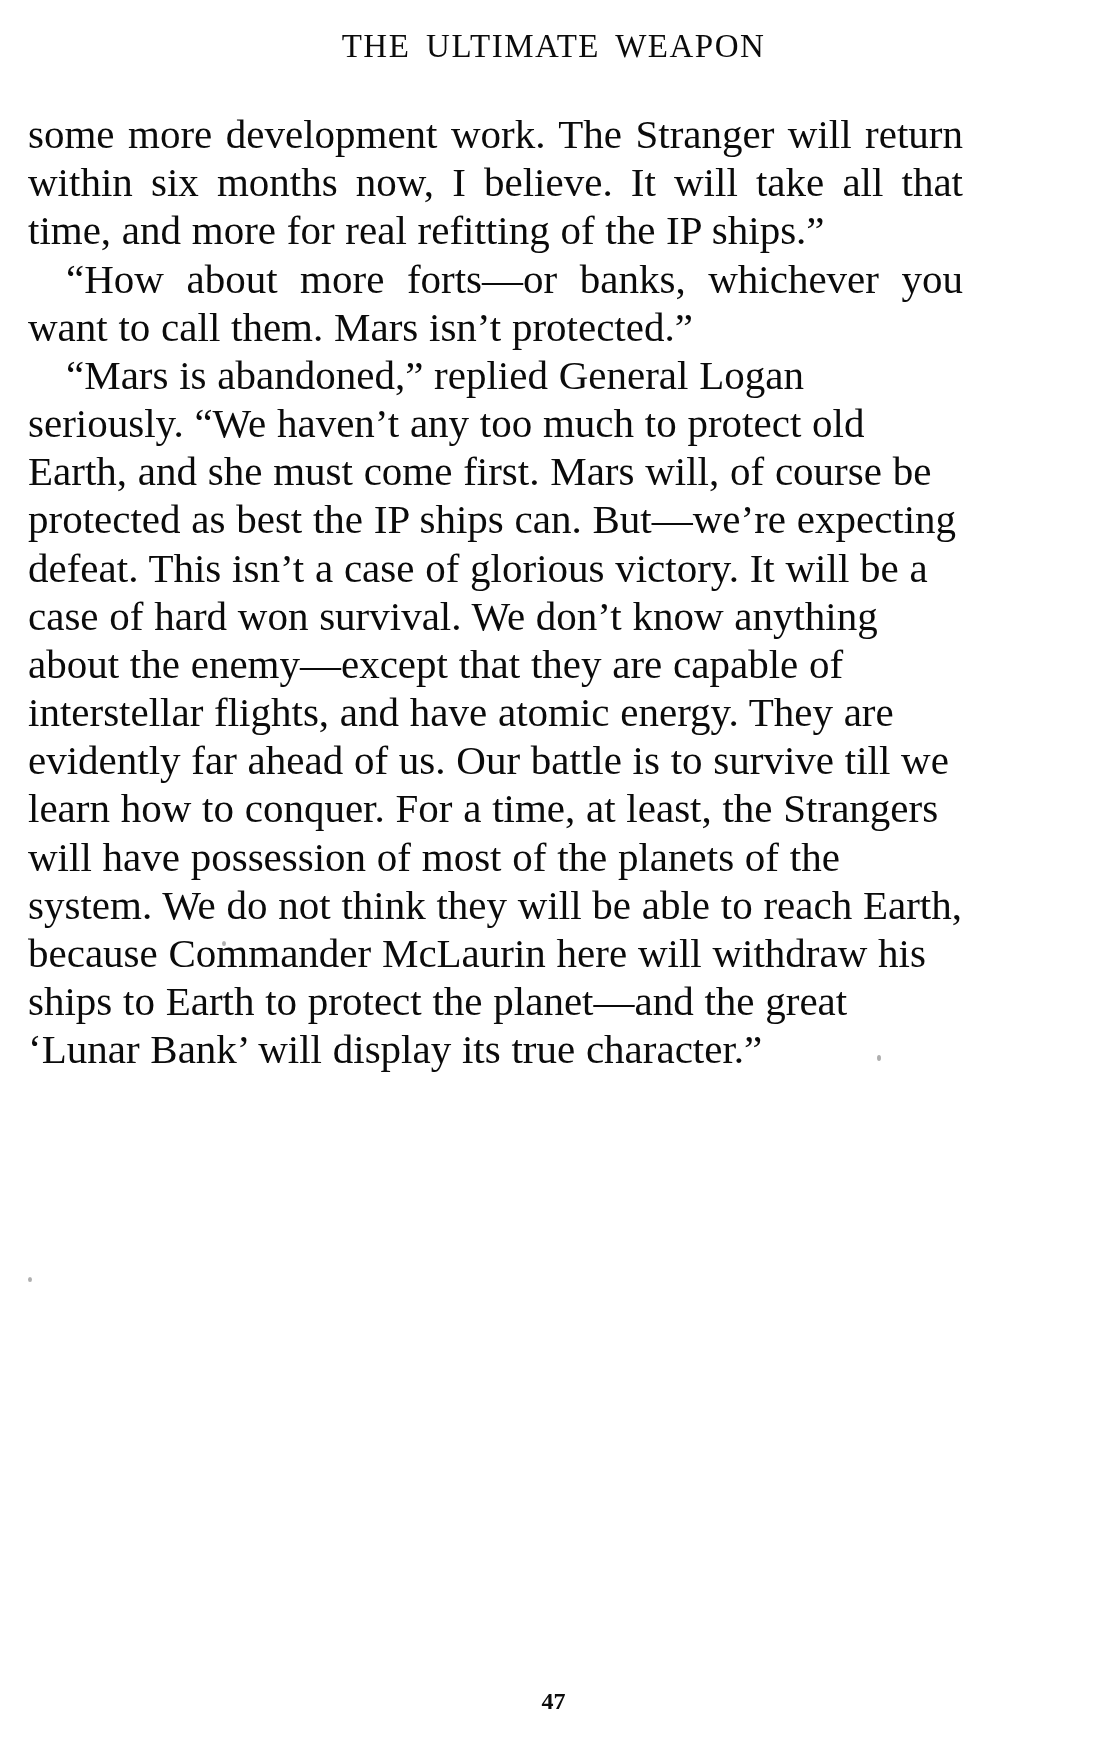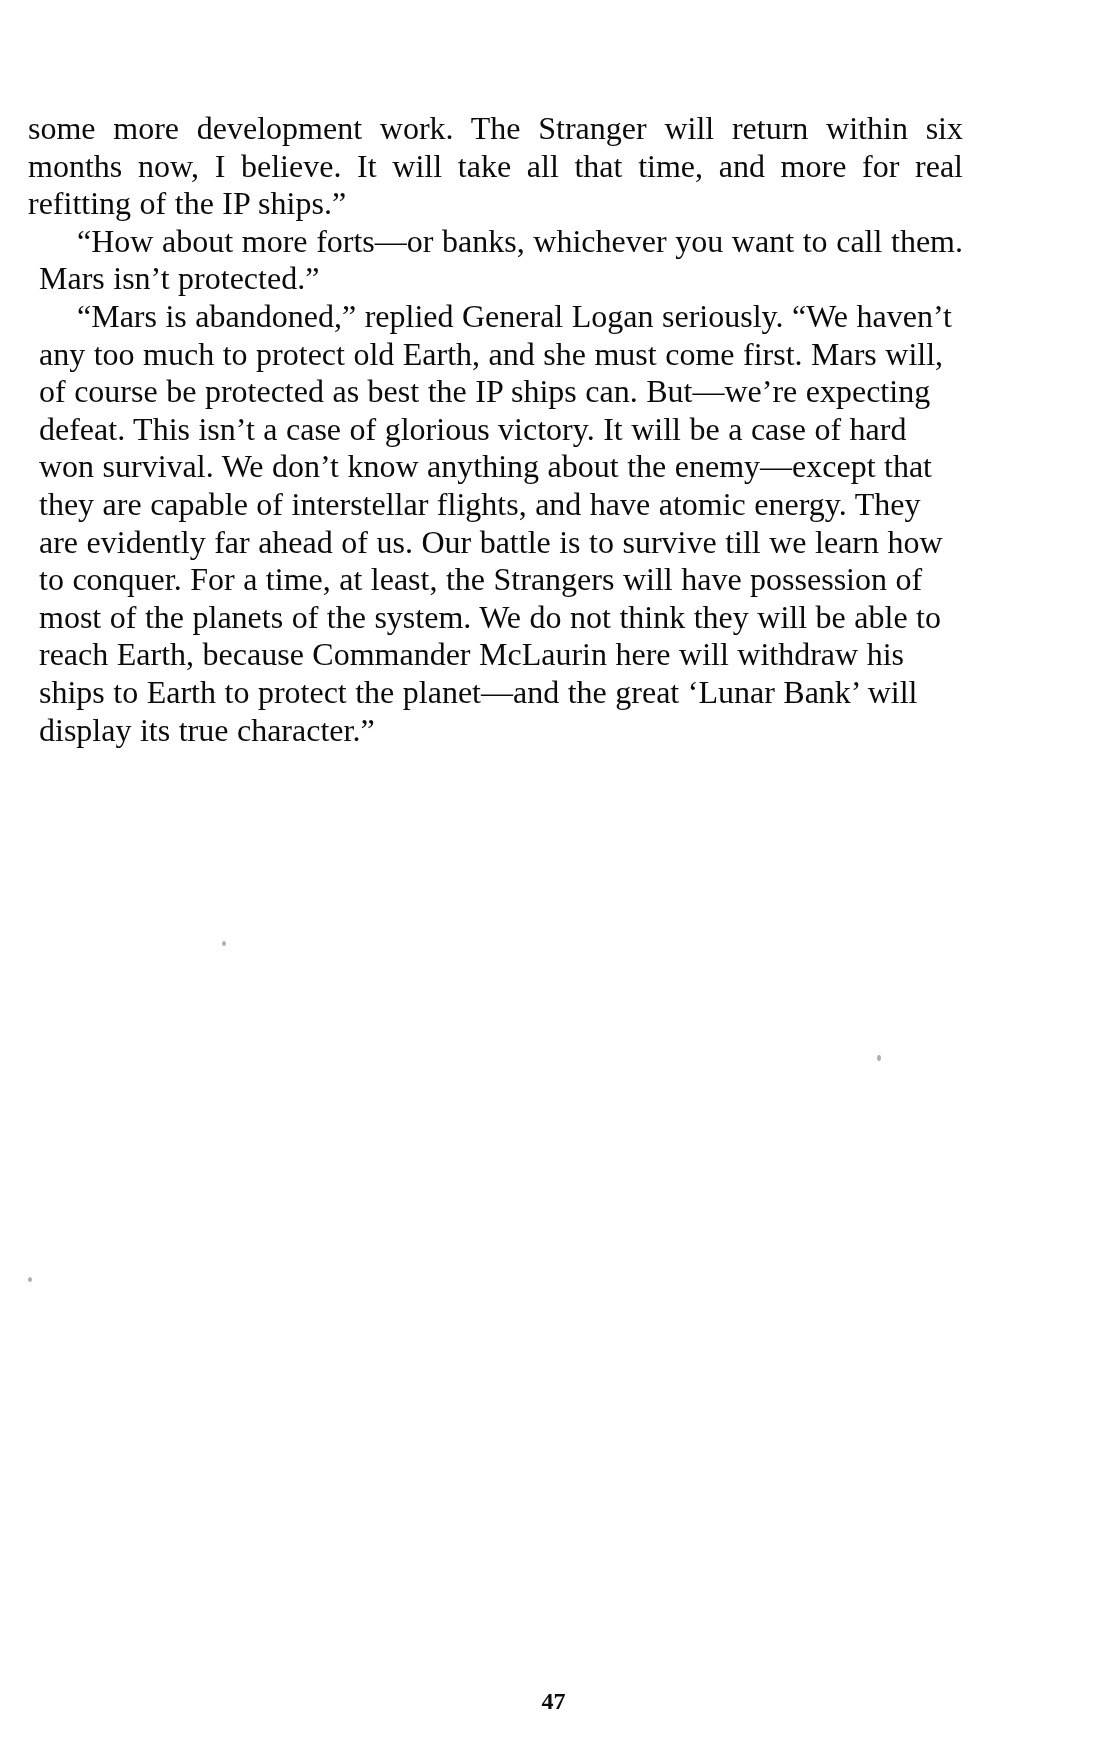--- a/index.html
+++ b/index.html
@@ -33,30 +33,29 @@
     word-spacing: 6px;
   }
   .body-block {
     position: absolute;
     top: 110px;
     left: 28px;
     width: 935px;
   }
   .body-block p {
     margin: 0;
-    font-size: 32px;
+    font-size: 41px;
     line-height: 1.175;
     text-align: justify;
     text-justify: inter-word;
     hyphens: none;
     word-spacing: 0.5px;
   }
   .body-block p.indent {
     text-indent: 38px;
-    margin-left: 11px;
   }
   .body-block p.last {
     text-align: left;
   }
   .folio {
     position: absolute;
     bottom: 38px;
     left: 0;
     width: 1107px;
     text-align: center;
@@ -69,20 +68,21 @@
     background: #6d6d6d;
     border-radius: 50%;
     opacity: 0.55;
   }
 </style>
 </head>
 <body>
 
 <div class="page">
 
+  <div class="running-head">THE ULTIMATE WEAPON</div>
 
   <div class="body-block">
     <p>some more development work. The Stranger will return within six months now, I believe. It will take all that time, and more for real refitting of the IP ships.”</p>
     <p class="indent">“How about more forts—or banks, whichever you want to call them. Mars isn’t protected.”</p>
     <p class="indent last">“Mars is abandoned,” replied General Logan seriously. “We haven’t any too much to protect old Earth, and she must come first. Mars will, of course be protected as best the IP ships can. But—we’re expecting defeat. This isn’t a case of glorious victory. It will be a case of hard won survival. We don’t know anything about the enemy—except that they are capable of interstellar flights, and have atomic energy. They are evidently far ahead of us. Our battle is to survive till we learn how to conquer. For a time, at least, the Strangers will have possession of most of the planets of the system. We do not think they will be able to reach Earth, because Commander McLaurin here will withdraw his ships to Earth to protect the planet—and the great ‘Lunar Bank’ will display its true character.”</p>
   </div>
 
   <div class="speck" style="left:222px; top:941px; width:4px; height:5px;"></div>
   <div class="speck" style="left:877px; top:1055px; width:4px; height:6px;"></div>
   <div class="speck" style="left:28px; top:1277px; width:4px; height:5px;"></div>

